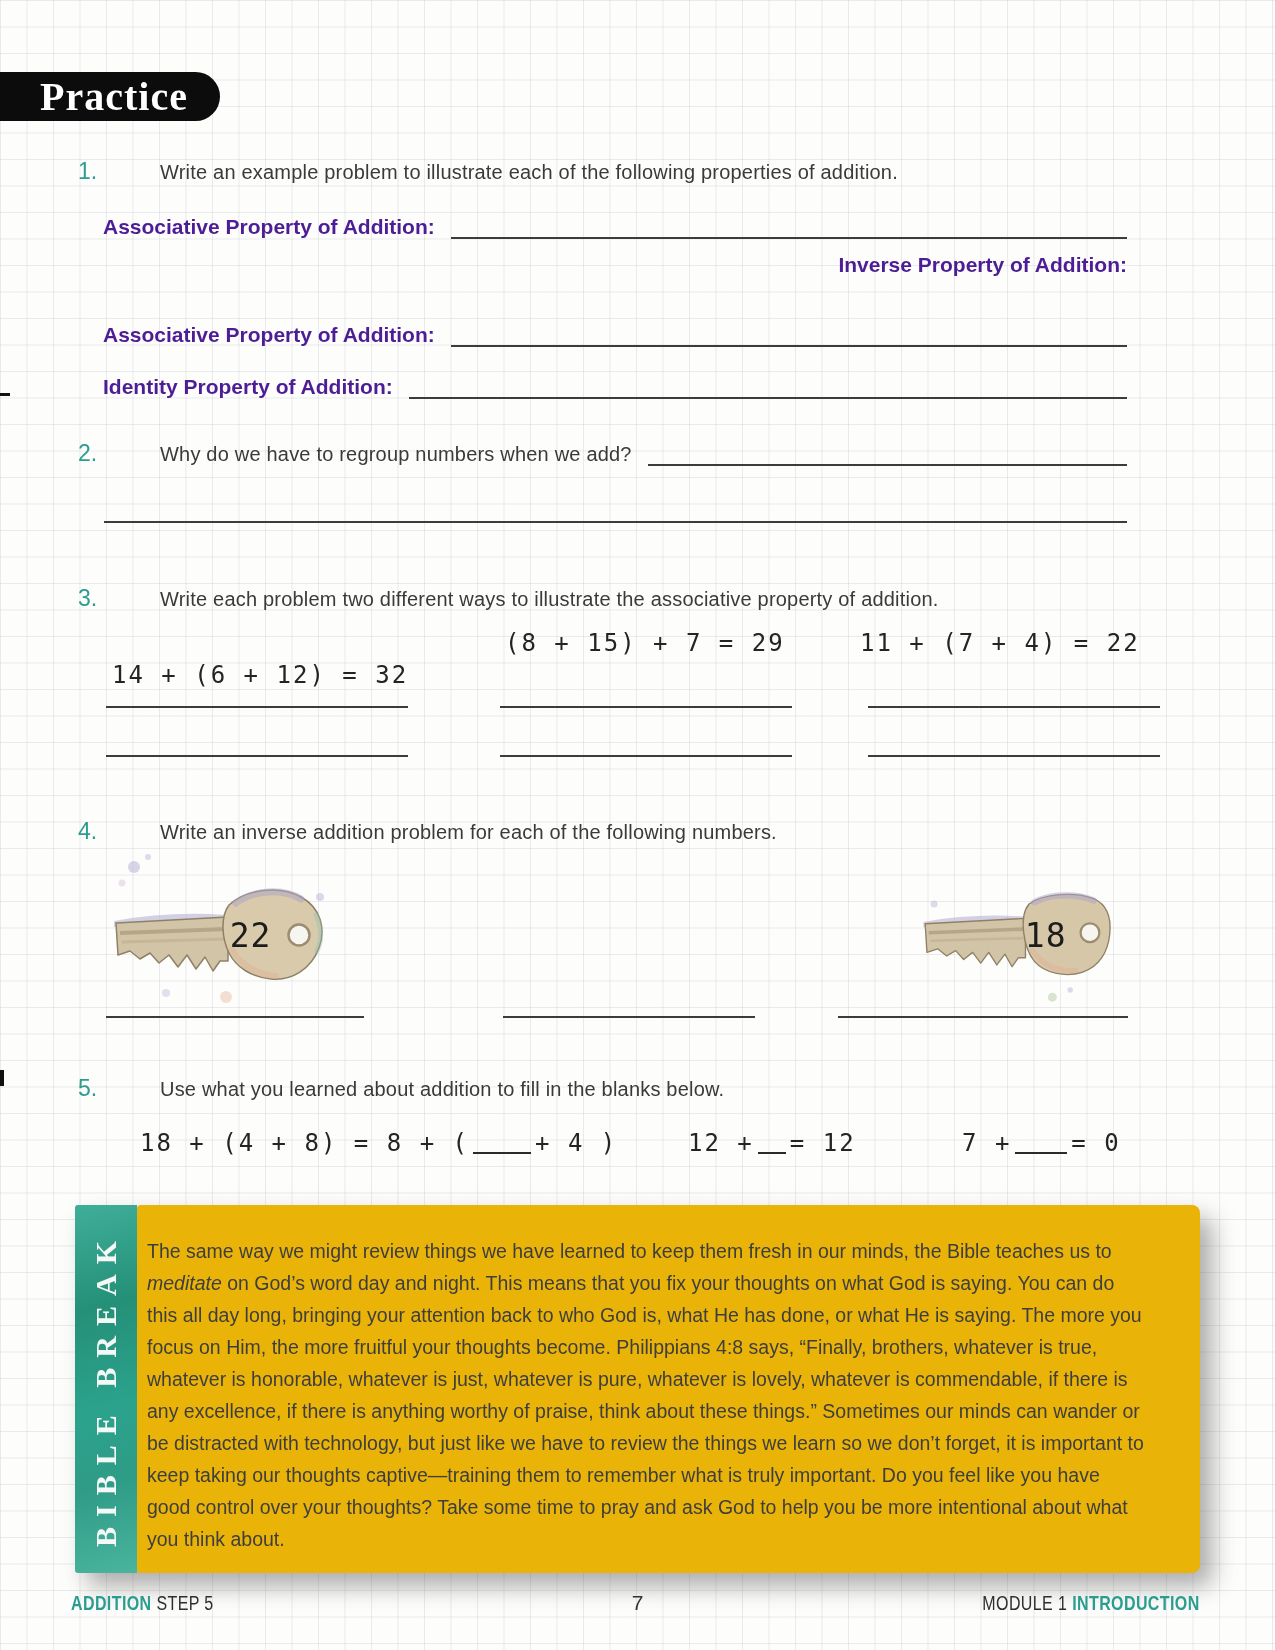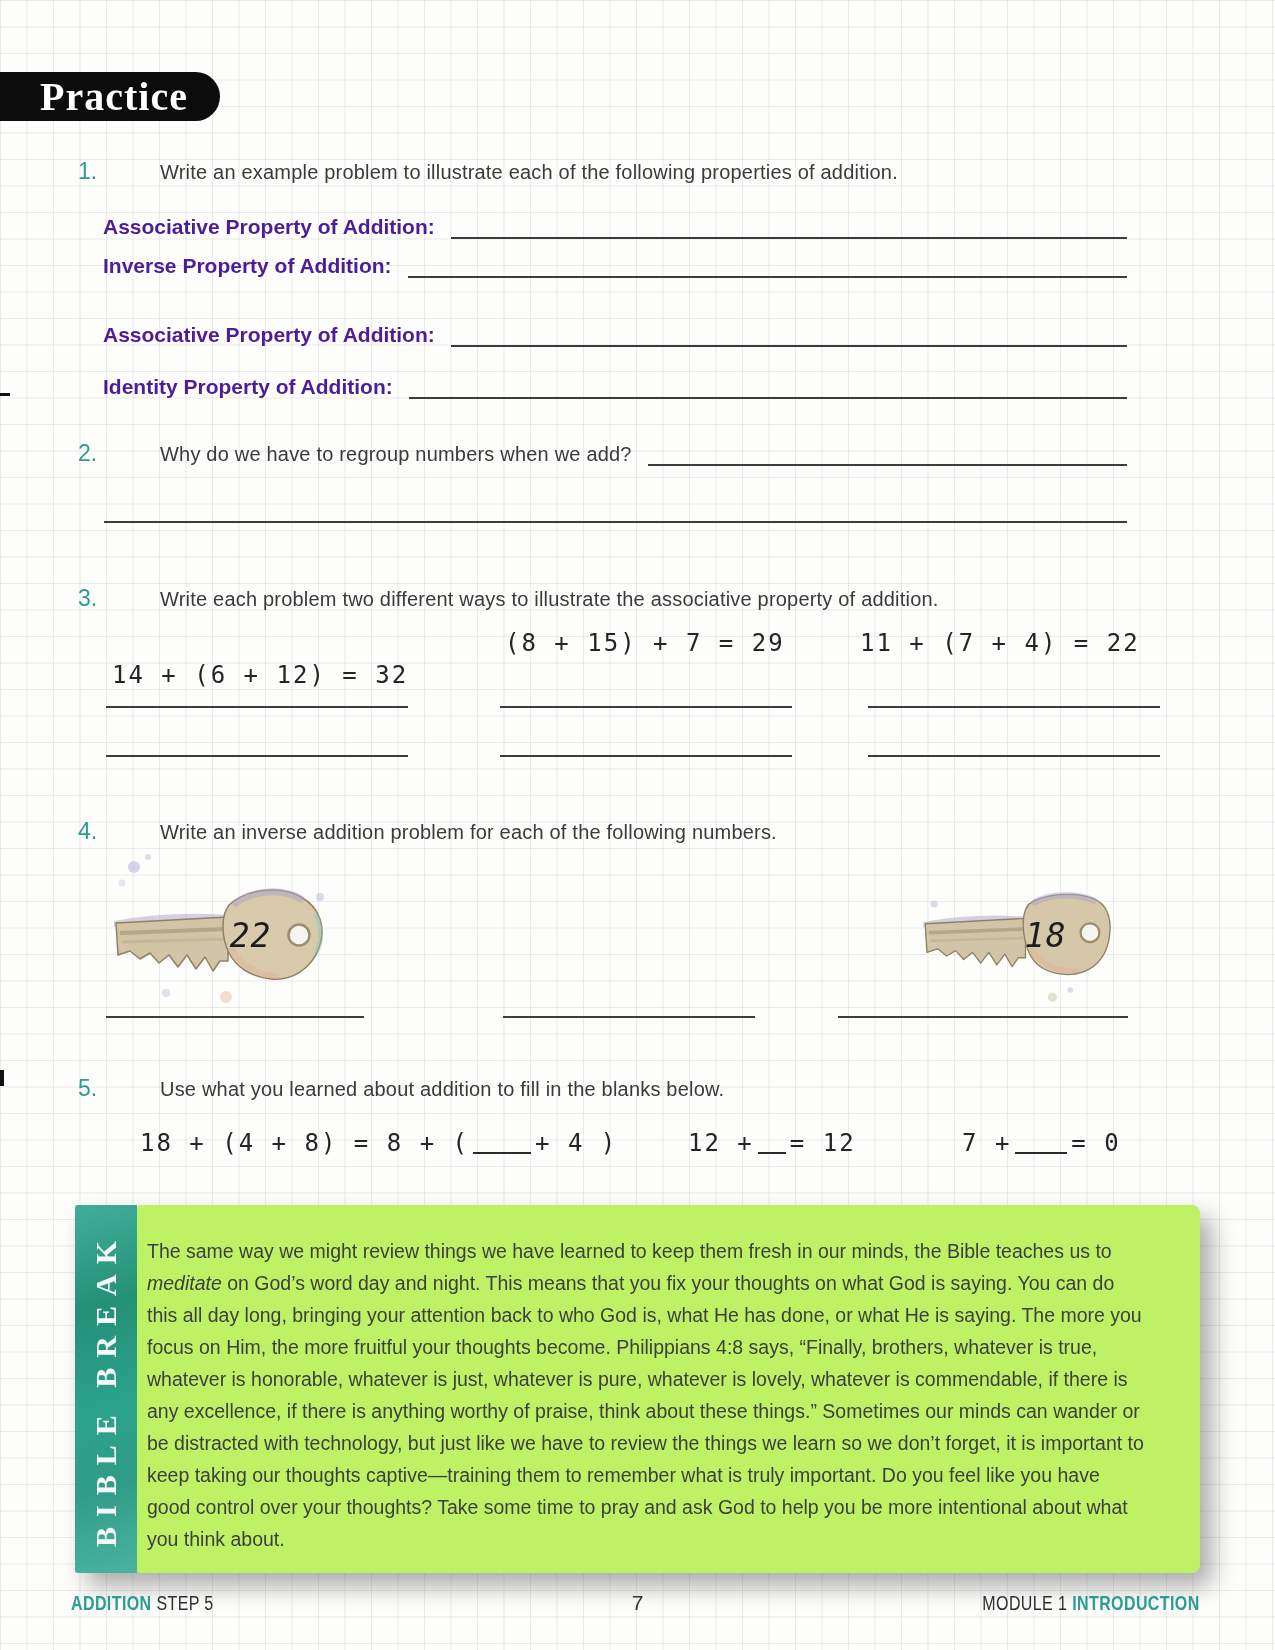--- a/index.html
+++ b/index.html
@@ -36,32 +36,32 @@
     color:#242424;white-space:nowrap;line-height:1.15;}
   .eq-blank{display:inline-block;border-bottom:2px solid #2b2b2b;height:1em;vertical-align:-3px;margin:0 4px;}
   .eq1 .eq-blank{width:58px;}
   .eq2 .eq-blank{width:28px;}
   .eq3 .eq-blank{width:52px;}
 
   
   .key-fig{position:absolute;}
   .key-fig svg{width:100%;height:100%;display:block;}
   .key-num{position:absolute;left:62%;top:53%;transform:translate(-50%,-50%);
-    font-family:"DejaVu Sans Mono",monospace;font-size:33px;letter-spacing:1px;color:#1c1c1c;font-style:italic;}
+    font-family:"DejaVu Sans Mono",monospace;font-size:33px;letter-spacing:1px;color:#1c1c1c;}
 
   
   .bb-wrap{position:absolute;left:75px;top:1205px;width:1125px;height:368px;
     filter:drop-shadow(12px 13px 12px rgba(70,70,70,0.45));}
   .bb-band{position:absolute;left:0;top:0;width:62px;height:100%;
     background:linear-gradient(165deg,#3fae99 0%, #259078 28%, #2ba28c 55%, #2f9c87 75%, #4ab49e 100%);
     display:flex;align-items:center;justify-content:center;border-radius:3px 0 0 3px;}
   .bb-band span{writing-mode:vertical-rl;transform:rotate(180deg);
     font-family:"Liberation Serif",serif;font-weight:700;font-size:30px;letter-spacing:10px;
     color:#f4f8f6;white-space:nowrap;}
-  .bb-box{position:absolute;left:62px;top:0;right:0;height:100%;background:#bef264;
+  .bb-box{position:absolute;left:62px;top:0;right:0;height:100%;background:#eab308;
     border-radius:4px 8px 8px 4px;}
   .bb-text{padding:10px 54px 0 10px;font-size:19.5px;line-height:32px;color:#3e3e3e;}
   .bb-text .ital{font-style:italic;}
 
   
   .footer-left{position:absolute;left:71px;top:1592px;font-size:20px;white-space:nowrap;}
   .footer-right{position:absolute;right:75px;top:1592px;font-size:20px;white-space:nowrap;text-align:right;}
   .cond{display:inline-block;transform:scaleX(0.8);transform-origin:left center;letter-spacing:0.5px;}
   .cond-r{display:inline-block;transform:scaleX(0.8);transform-origin:right center;letter-spacing:0.5px;}
   .accent{color:#2a9d8f;font-weight:700;}
@@ -81,21 +81,21 @@
 
   <div class="q-row" style="left:78px;top:158px;">
     <span class="qnum">1.</span>
     <span class="qtext">Write an example problem to illustrate each of the following properties of addition.</span>
   </div>
 
   <div class="prop-row" style="top:205px;">
     <span class="plabel">Associative Property of Addition:</span>
     <span class="fill-line"></span>
   </div>
-  <div class="prop-row" style="top:244px;">
+  <div class="prop-row" style="top:252px;flex-direction:column;">
     <span class="plabel">Inverse Property of Addition:</span>
     <span class="fill-line"></span>
   </div>
   <div class="prop-row" style="top:313px;">
     <span class="plabel">Associative Property of Addition:</span>
     <span class="fill-line"></span>
   </div>
   <div class="prop-row" style="top:365px;">
     <span class="plabel">Identity Property of Addition:</span>
     <span class="fill-line"></span>

